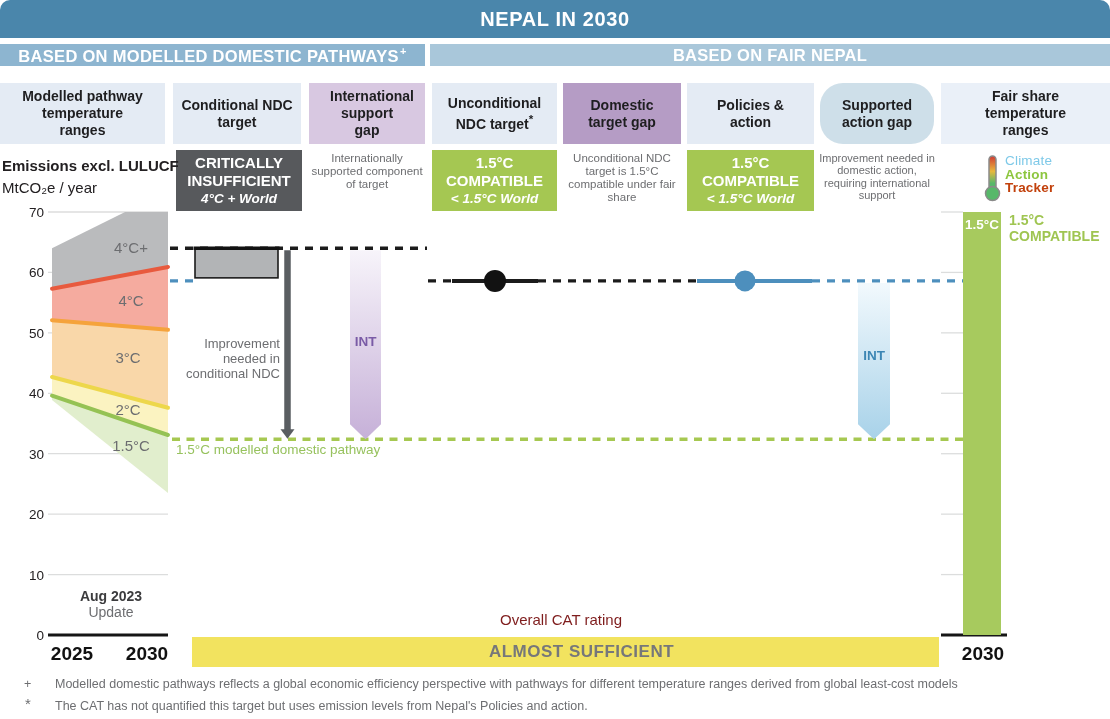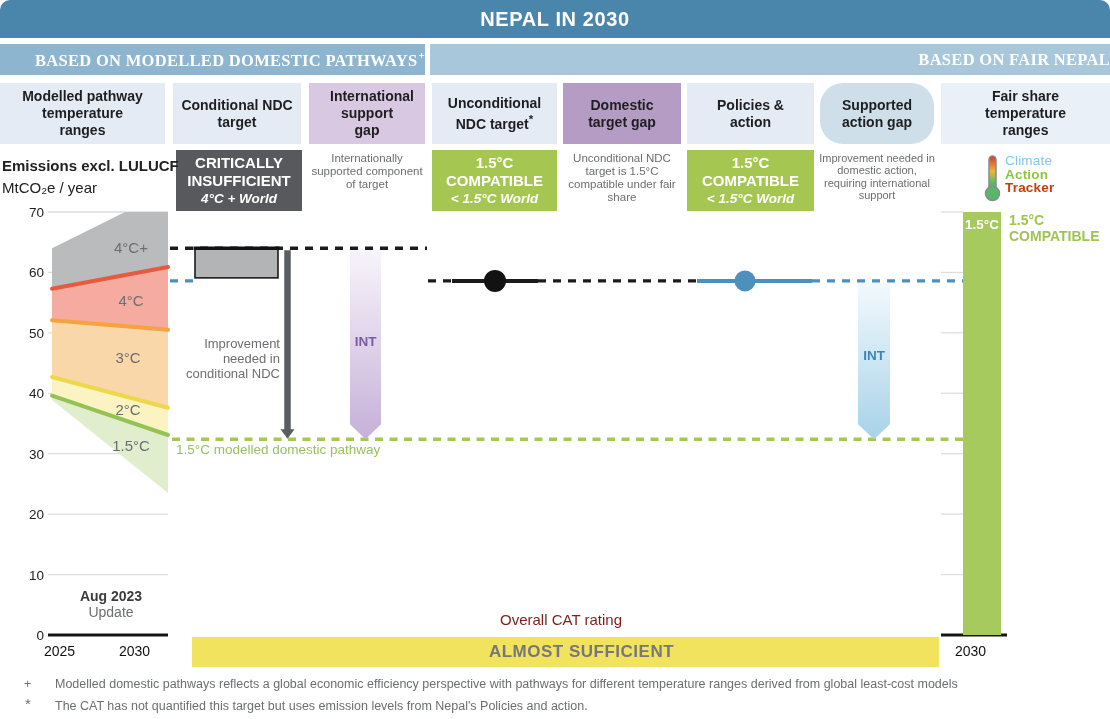--- a/index.html
+++ b/index.html
@@ -4,22 +4,22 @@
 <style>
   html,body{margin:0;padding:0;background:#fff;}
   #page{position:relative;width:1110px;height:719px;background:#fff;overflow:hidden;
         font-family:"Liberation Sans",sans-serif;color:#232022;}
   .abs{position:absolute;}
   svg{font-family:"Liberation Sans",sans-serif;}
 
   .top-bar{left:0;top:0;width:1110px;height:38px;background:#4a86ab;border-radius:10px 10px 0 0;
            display:flex;align-items:center;justify-content:center;color:#fff;font-weight:bold;
            font-size:20px;letter-spacing:.6px;}
-  .section{top:44px;height:31px;display:flex;align-items:center;justify-content:flex-end;
-           color:#fff;font-weight:bold;font-size:16.5px;letter-spacing:.3px;font-family:Liberation Serif, serif;}
+  .section{top:44px;height:22px;display:flex;align-items:center;justify-content:center;
+           color:#fff;font-weight:bold;font-size:16.5px;letter-spacing:.3px;}
   #sec-left{left:0;width:425px;background:#8db5d0;}
   #sec-right{left:430px;width:680px;background:#a9c7da;}
   .section sup{font-size:11px;margin-left:1px;}
 
   .colhead{top:83px;height:61px;display:flex;align-items:center;justify-content:center;
            text-align:center;font-weight:bold;font-size:14px;line-height:1.2;color:#1e1e20;}
   .c1{left:0;width:165px;background:#e4ebf4;}
   .c2{left:173px;width:128px;background:#e4ebf4;}
   .c3{left:309px;width:116px;background:#d8c8e1;align-items:center;}
   .c4{left:432px;width:125px;background:#e4ebf4;}
@@ -42,21 +42,21 @@
   #note-dom{left:560px;width:124px;}
   #note-sup{left:817px;width:120px;font-size:11px;}
 
   .emiss{left:2px;top:155px;font-size:15px;line-height:1.45;}
   .emiss .b{font-weight:bold;display:block;}
 
   #impr{left:168px;top:337px;width:112px;text-align:right;font-size:13px;line-height:1.15;color:#6d6e71;}
   #pathway-label{left:176px;top:442px;font-size:13.5px;color:#97c25e;}
   #fs-compat{left:1009px;top:213px;width:102px;font-weight:bold;font-size:14px;line-height:1.12;color:#9fc551;}
 
-  .xlab{top:643px;width:56px;font-weight:normal;font-size:14px;color:#111;}
+  .xlab{top:643px;width:56px;text-align:center;font-weight:bold;font-size:19px;color:#111;}
   #x2025{left:44px;} #x2030l{left:119px;} #x2030r{left:955px;}
   #aug{left:61px;top:588px;width:100px;text-align:center;font-weight:bold;font-size:14px;color:#3c3c3e;}
   #upd{left:61px;top:604px;width:100px;text-align:center;font-size:14px;color:#6d6e71;}
 
   #overall-label{left:461px;top:611px;width:200px;text-align:center;font-size:15px;color:#7f1d1d;}
   #rating-bar{left:192px;top:637px;width:715px;height:30px;background:#f2e35f;display:flex;
               align-items:center;justify-content:center;font-weight:bold;font-size:17px;
               color:#76777a;letter-spacing:.5px;padding-left:32px;}
 
   .fn{color:#6d6e71;font-size:12.5px;}

